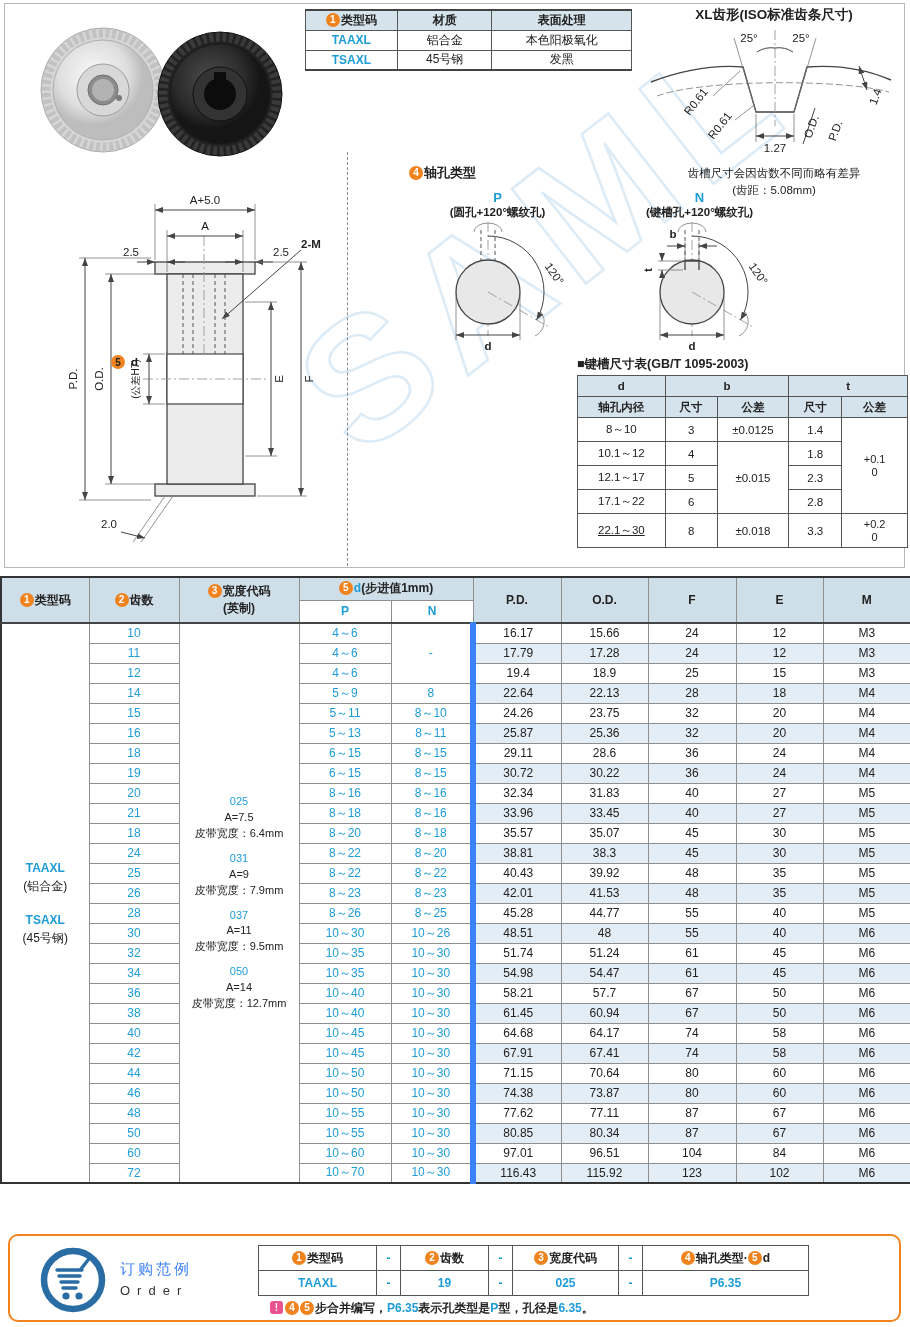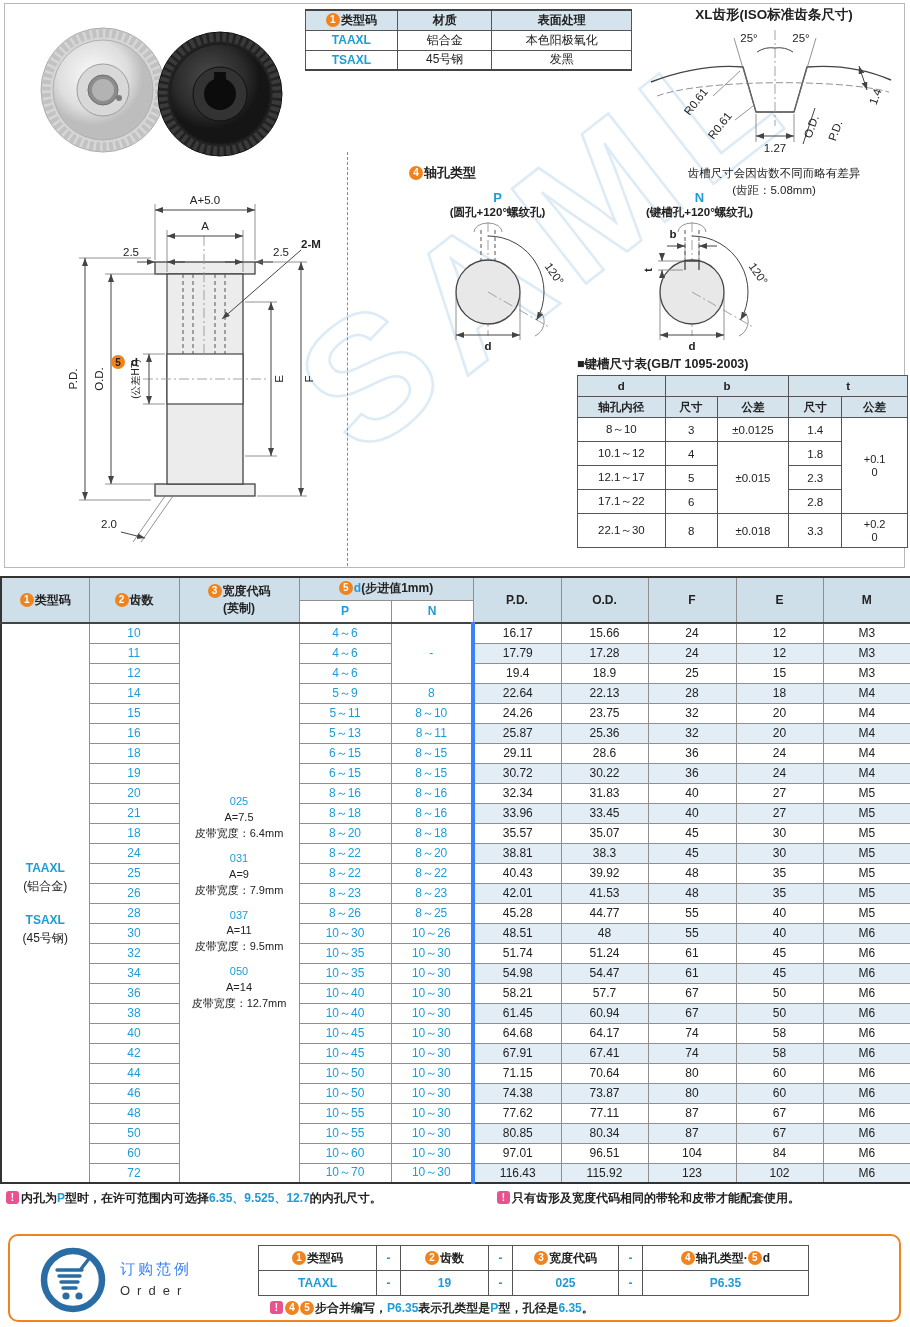--- a/index.html
+++ b/index.html
@@ -42,34 +42,34 @@
   .hole-block { position:absolute; width:205px; text-align:center; }
   .hole-code { font-size:13px; font-weight:bold; }
   .hole-desc { font-size:11.5px; font-weight:bold; }
 
   
   #keyway-title { position:absolute; left:572px; top:352px; font-size:12.5px; font-weight:bold; }
   #keyway-table { position:absolute; left:572px; top:371px; width:331px; border-collapse:collapse; font-size:11.5px; }
   #keyway-table th, #keyway-table td { border:1px solid #555; text-align:center; }
   #keyway-table th { background:#d5e3ed; height:21px; font-weight:bold; }
   #keyway-table td { height:24px; background:#fff; }
-  #keyway-table td.tall { height:34px; }
+  #keyway-table td.tall { height:34px;text-decoration:underline; }
   #keyway-table { border:1.5px solid #333; }
   .tol2 { line-height:1.15; font-size:11px; }
 
   
   #main-table { position:absolute; left:0; top:576px; width:910px; border-collapse:collapse;
                 table-layout:fixed; font-size:12px; border:2px solid #333; z-index:1; }
   #main-table th, #main-table td { border:1px solid #8f8f8f; text-align:center; padding:0; overflow:hidden; }
   #main-table thead th { background:#cfdfe9; height:23px; font-weight:bold; }
   #main-table thead tr.sub th { background:#fff; }
   #main-table tbody td { height:20px; background:#fff; }
   #main-table tbody tr:first-child td { border-top:2px solid #444; }
   #main-table td.alt { background:#e3edf6; }
-  #main-table td.fl { border-left:4px solid #3b82f6; }
+  #main-table td.fl { border-left:6px solid #3b82f6; }
   #main-table td.merge-cell { background:#fff; vertical-align:middle; }
   .type-cell-content div { line-height:1.5; font-size:12px; }
   .type-cell-content .sp { height:16px; }
   .width-cell-content { font-size:11px; white-space:nowrap; }
   .width-cell-content .wblock { margin:9px 0; line-height:1.45; }
 
   
   #notes { position:absolute; left:6px; top:1190px; width:900px; height:18px; font-size:12px; font-weight:bold; z-index:1; }
   #note2 { position:absolute; left:491px; top:0; }
   #note1 { position:absolute; left:0; top:0; }
@@ -739,28 +739,20 @@
           <td class="blue">10～30</td>
           <td class="num fl alt">116.43</td>
           <td class="num alt">115.92</td>
           <td class="num alt">123</td>
           <td class="num alt">102</td>
           <td class="num alt">M6</td>
         </tr>
       </tbody>
   </table>
 
-  <div id="notes">
-    <div id="note1">
-      <span class="bang">!</span><span>内孔为</span><span class="blue">P</span><span>型时，在许可范围内可选择</span><span class="blue">6.35、9.525、12.7</span><span>的内孔尺寸。</span>
-    </div>
-    <div id="note2">
-      <span class="bang">!</span><span>只有齿形及宽度代码相同的带轮和皮带才能配套使用。</span>
-    </div>
-  </div>
 
   <div id="order-box" class="z">
     <svg style="position:absolute;left:26px;top:7px" width="74" height="74" viewBox="0 0 74 74">
       <circle cx="37" cy="37" r="29" fill="none" stroke="#2a6da4" stroke-width="6.5"></circle>
       <g stroke="#2a6da4" stroke-width="3.4" fill="none" stroke-linecap="round">
         <path d="M52,17 L45,26"></path>
         <path d="M21,27 L46,27"></path>
         <path d="M23,33 L44,33"></path>
         <path d="M25,39 L42,39"></path>
         <path d="M27,45 L40,45"></path>

